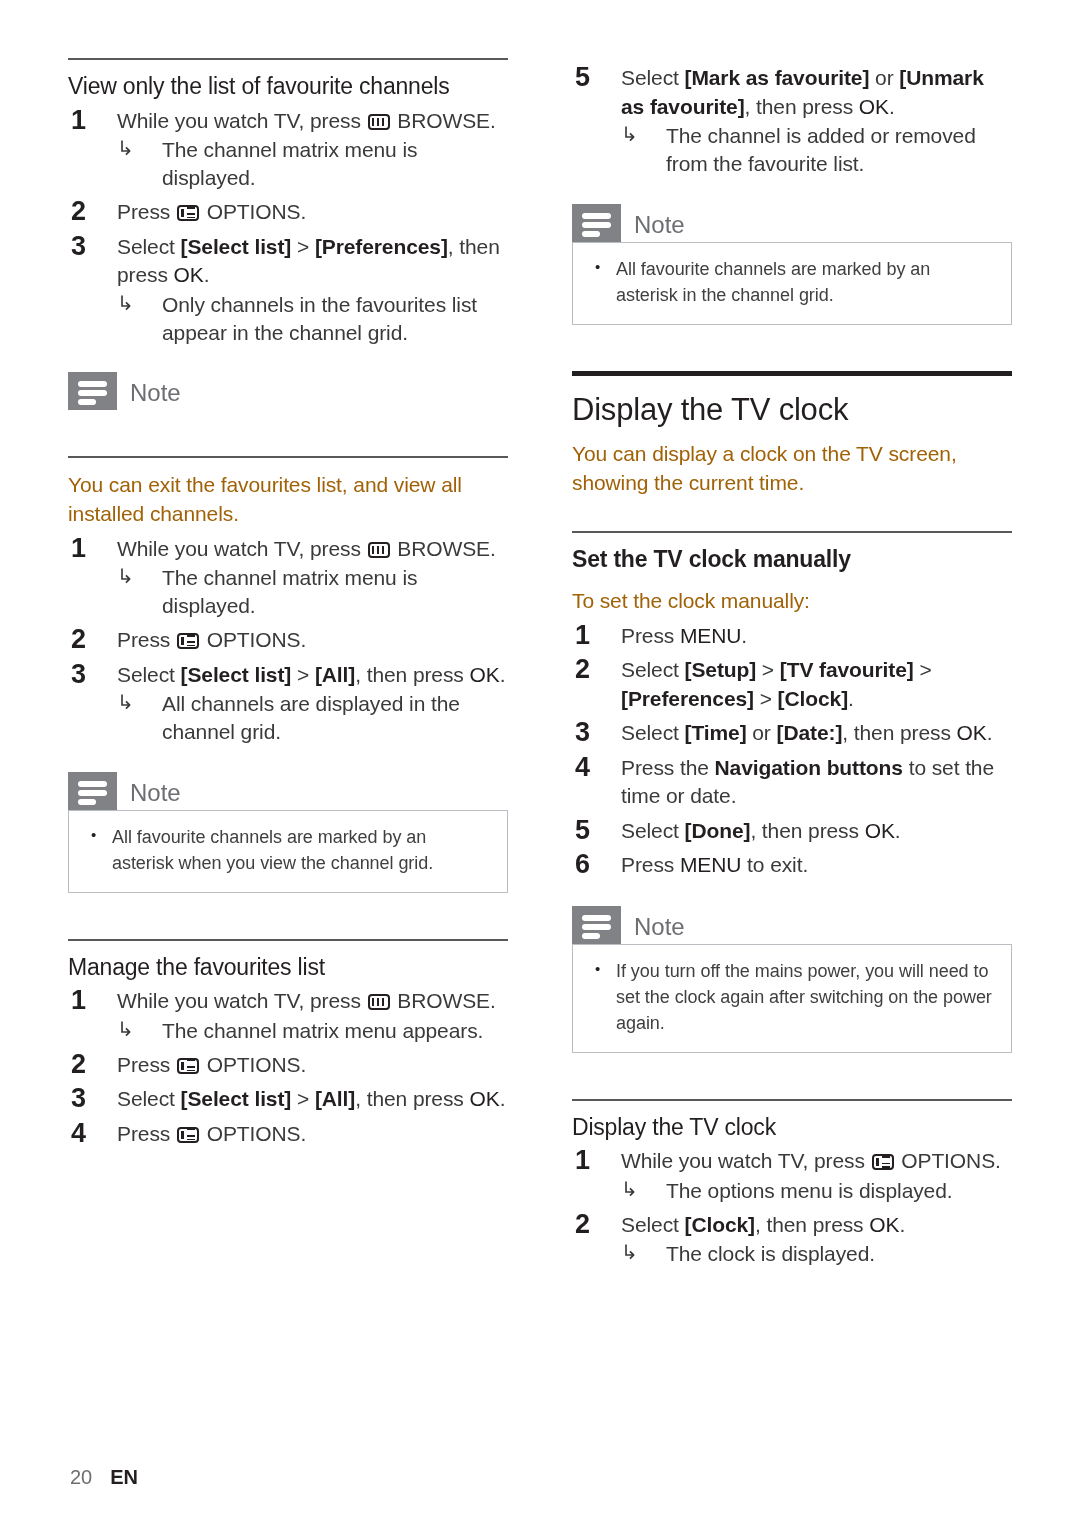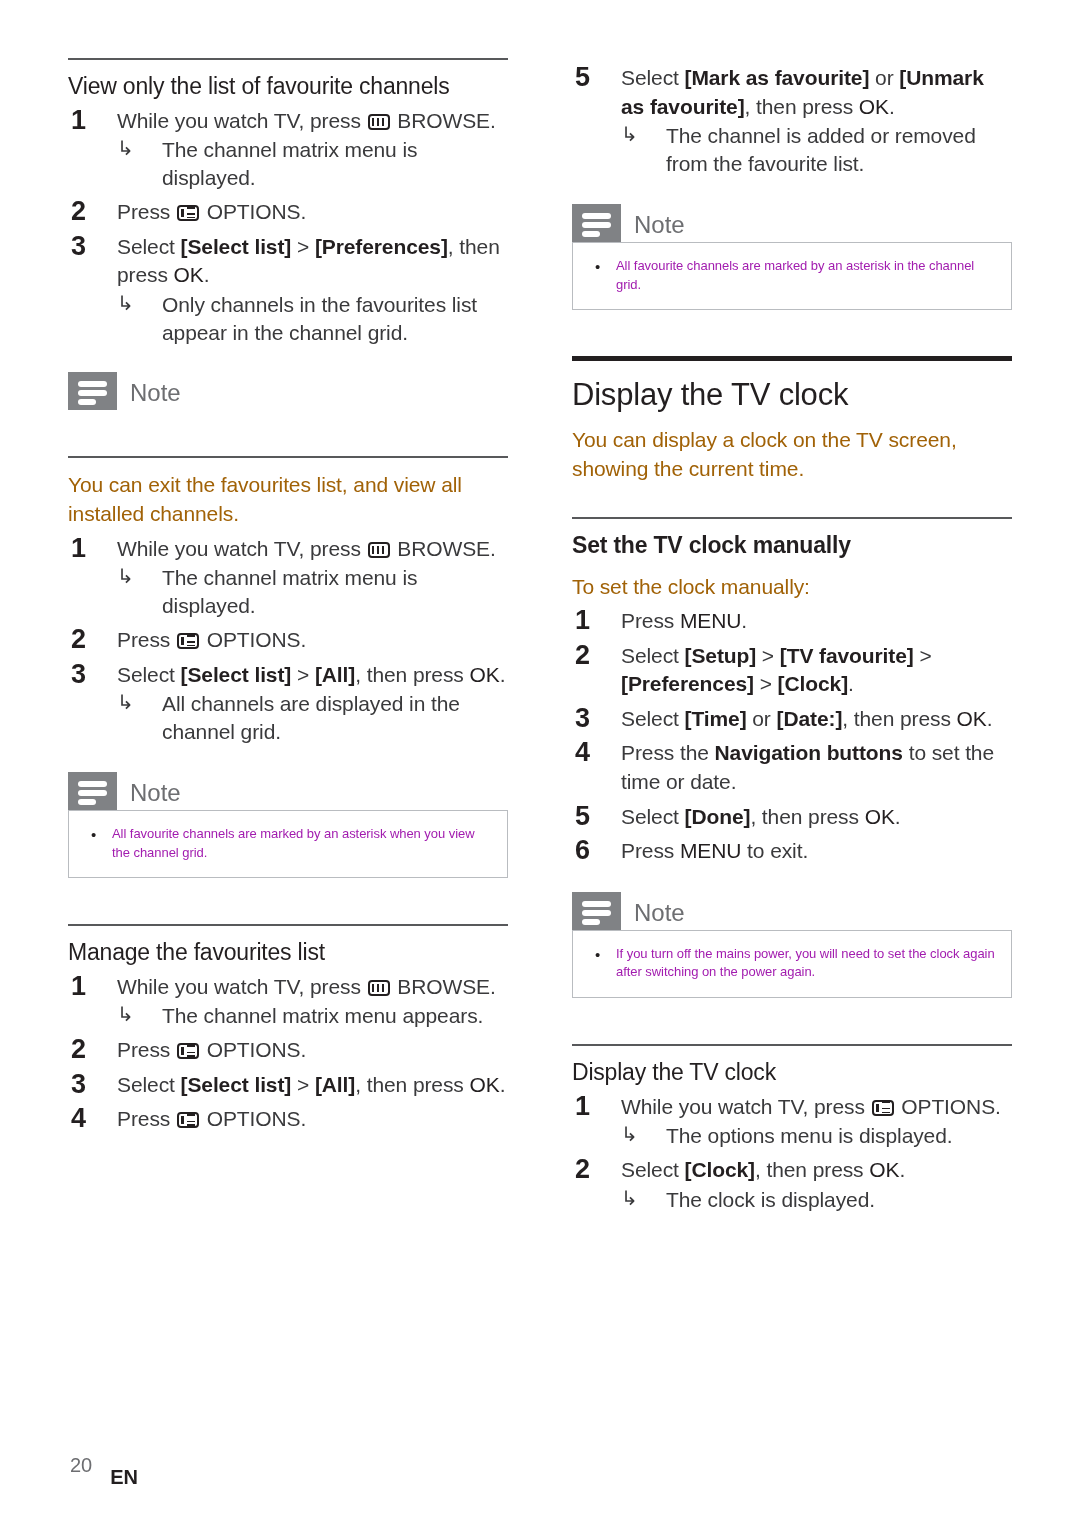--- a/index.html
+++ b/index.html
@@ -197,23 +197,23 @@
     box-sizing: border-box;
   }
   .note-body ul {
     margin: 0;
     padding: 0;
     list-style: none;
   }
   .note-body li {
     position: relative;
     padding-left: 27px;
-    font-size: 13px;
+    font-size: 18px;
     line-height: 1.44;
-    color: #a21caf;
+    color: #404040;
     letter-spacing: -0.05px;
   }
   .note-body li:before {
     content: "\2022";
     position: absolute;
     left: 6px;
     top: -1px;
     font-size: 15px;
     color: #231f20;
   }
@@ -223,21 +223,21 @@
 
   
   .footer {
     position: absolute;
     left: 70px;
     bottom: 38px;
     font-size: 20px;
     color: #231f20;
     display: flex;
     gap: 18px;
-    align-items: center;
+    align-items: flex-end;
   }
   .footer .pg { color: #6d6e71; }
   .footer .lang { font-weight: bold; color: #231f20; margin-top: 24px; }
 </style>
 </head>
 <body>
 
 <div class="page">
   <div class="columns">
 

